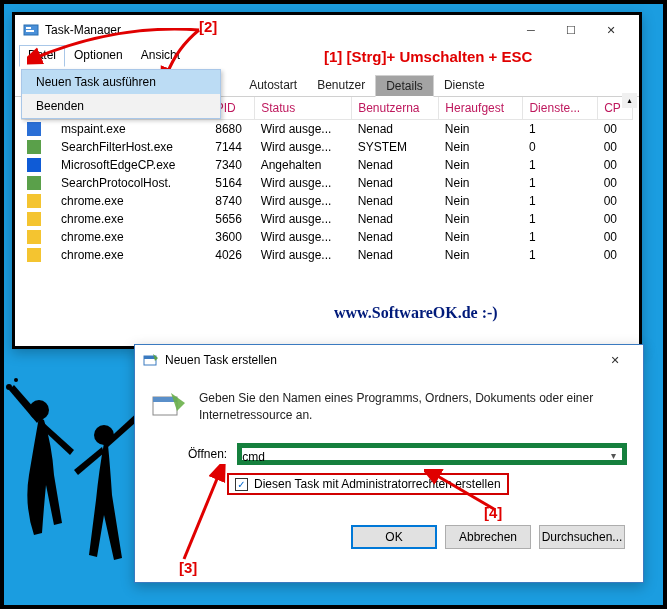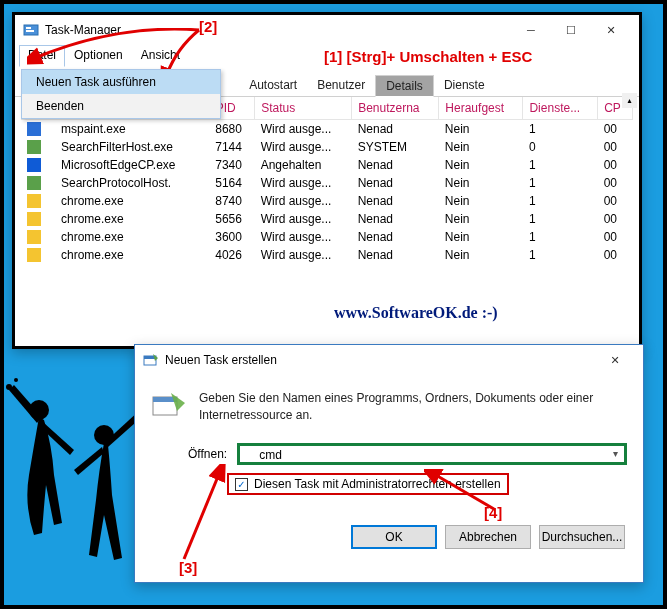--- a/index.html
+++ b/index.html
@@ -30,21 +30,21 @@
 .annot-red { color: #e00000; font-weight: bold; font-size: 15px; position: absolute; }
 .arrow { position: absolute; }
 .watermark { position: absolute; left: 330px; top: 300px; font-family: Georgia, serif; font-size: 16px; font-weight: bold; color: #001a7a; }
 .dialog { left: 130px; top: 340px; width: 510px; height: 239px; }
 .dlg-body { padding: 14px 16px; }
 .dlg-row { display: flex; align-items: center; gap: 12px; }
 .dlg-icon { width: 36px; height: 36px; flex: 0 0 auto; }
 .dlg-text { font-size: 12px; color: #222; line-height: 1.4; }
 .open-row { display: flex; align-items: center; gap: 10px; margin-top: 18px; margin-left: 37px; }
 .open-label { font-size: 12px; }
-.combo { flex: 1; height: 22px; border: 3px solid #15803d; font-size: 12px; padding: 2px 20px 2px 19px; position: relative; background: #fff; }
+.combo { flex: 1; height: 22px; border: 5px solid #15803d; font-size: 12px; padding: 2px 20px 2px 0; position: relative; background: #fff; }
 .combo::after { content: "▾"; position: absolute; right: 6px; top: 2px; font-size: 10px; color: #555; }
 .check-row { margin: 8px 0 0 76px; display: flex; align-items: center; gap: 6px; border: 2px solid #d00000; padding: 2px 6px; width: fit-content; }
 .checkbox { width: 13px; height: 13px; border: 1px solid #333; display: inline-flex; align-items: center; justify-content: center; font-size: 10px; color: #0066cc; background: #fff; }
 .check-label { font-size: 12px; }
 .btnrow { display: flex; gap: 8px; justify-content: flex-end; margin-top: 30px; padding: 0 2px; }
 .btn { min-width: 86px; height: 24px; font-size: 12px; border: 1px solid #adadad; background: #e1e1e1; display: flex; align-items: center; justify-content: center; }
 .btn.primary { border: 2px solid #0078d7; }
 .silhouette { position: absolute; left: 0px; bottom: 20px; }
 .scrollup { position: absolute; right: 2px; top: 78px; width: 15px; height: 15px; background: #f0f0f0; display: flex; align-items: center; justify-content: center; font-size: 8px; }
 </style>

